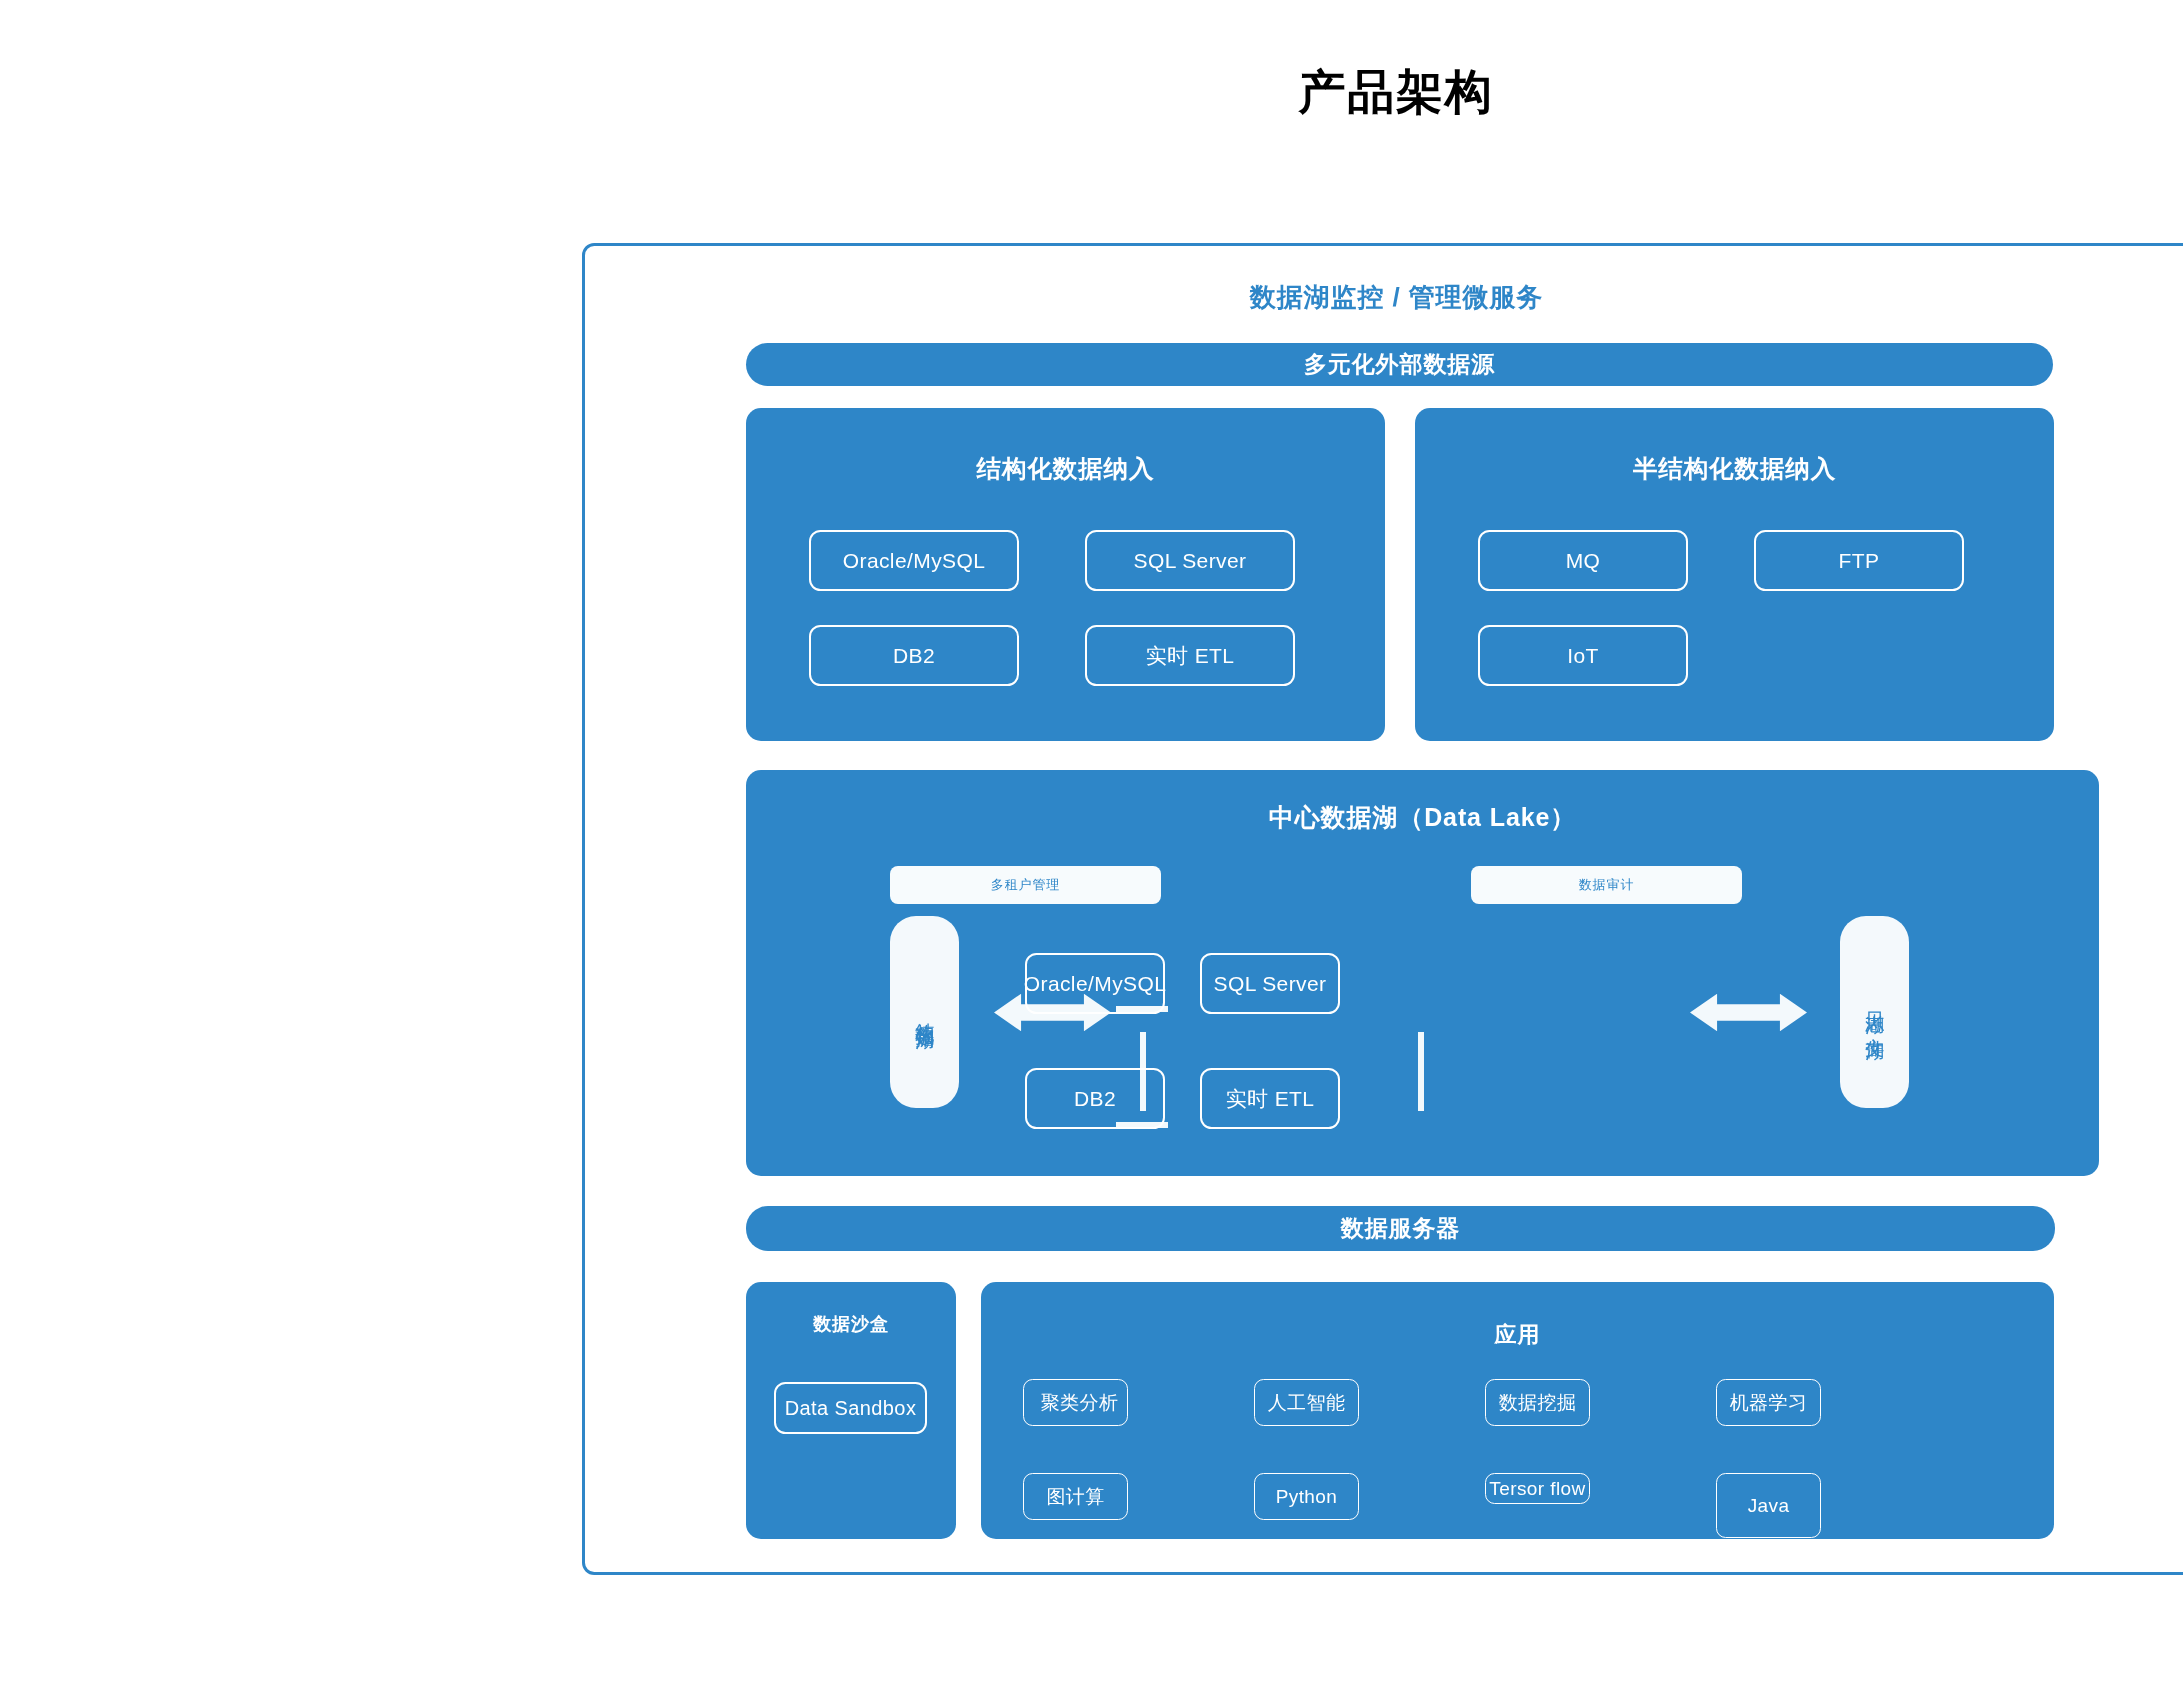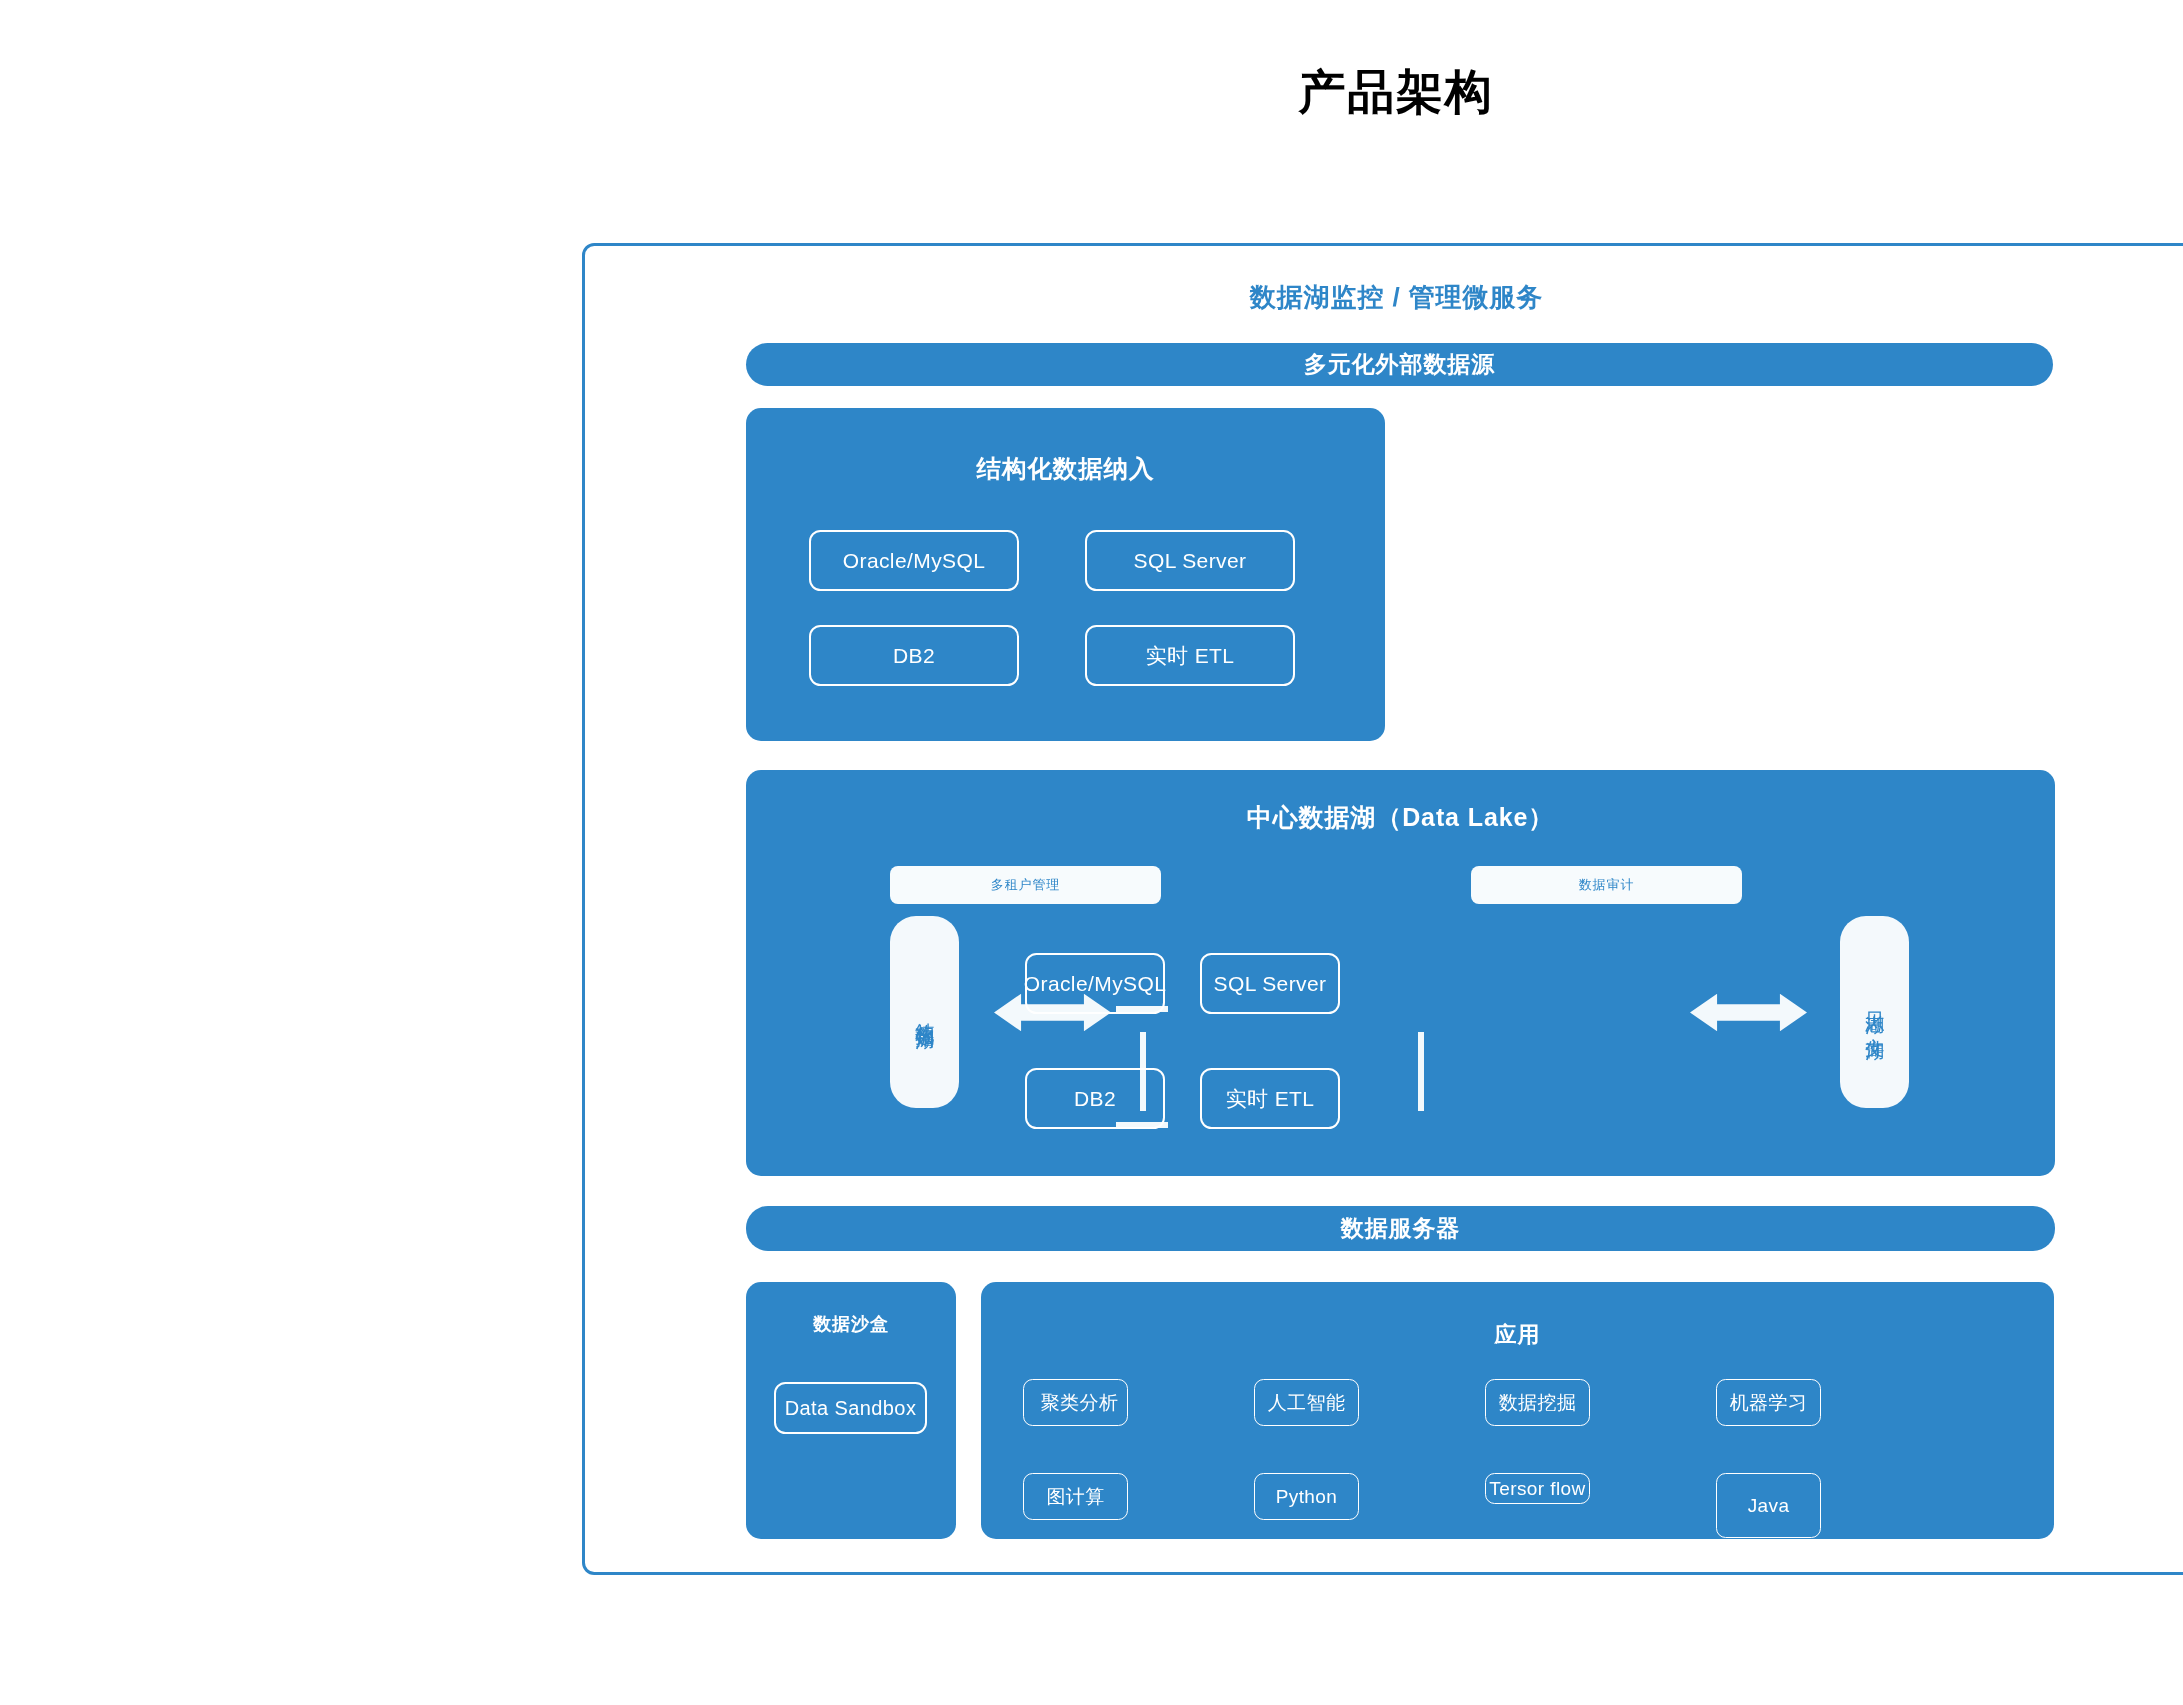--- a/index.html
+++ b/index.html
@@ -163,22 +163,29 @@
 
   <div class="panel" style="left:161px; top:162px; width:639px; height:333px;">
     <div class="panel-title" style="top:44px;">结构化数据纳入</div>
 
     <div class="chip" style="left:63px; top:122px; width:210px; height:61px;">Oracle/MySQL</div>
     <div class="chip" style="left:339px; top:122px; width:210px; height:61px;">SQL Server</div>
     <div class="chip" style="left:63px; top:217px; width:210px; height:61px;">DB2</div>
     <div class="chip" style="left:339px; top:217px; width:210px; height:61px;">实时 ETL</div>
   </div>
 
-
-  <div class="panel" style="left:161px; top:524px; width:1309px; height:406px;">
+  <div class="panel" style="left:830px; top:162px; width:639px; height:333px;">
+    <div class="panel-title" style="top:44px;">半结构化数据纳入</div>
+
+    <div class="chip" style="left:63px; top:122px; width:210px; height:61px;">MQ</div>
+    <div class="chip" style="left:339px; top:122px; width:210px; height:61px;">FTP</div>
+    <div class="chip" style="left:63px; top:217px; width:210px; height:61px;">IoT</div>
+  </div>
+
+  <div class="panel" style="left:161px; top:524px; width:1309px; height:406px;padding-left:44px;">
 
     <div class="panel-title" style="top:31px; font-size:25px;">中心数据湖（Data Lake）</div>
 
     <div class="pill" style="left:144px; top:96px; width:271px; height:38px;">多租户管理</div>
     <div class="pill" style="left:725px; top:96px; width:271px; height:38px;">数据审计</div>
 
     <div class="vpill" style="left:144px; top:146px; width:69px; height:192px;">结构化数据湖</div>
 
     <div class="darrow" style="left:248px; top:221px;">
       <svg width="117" height="43" viewBox="0 0 268 98">

